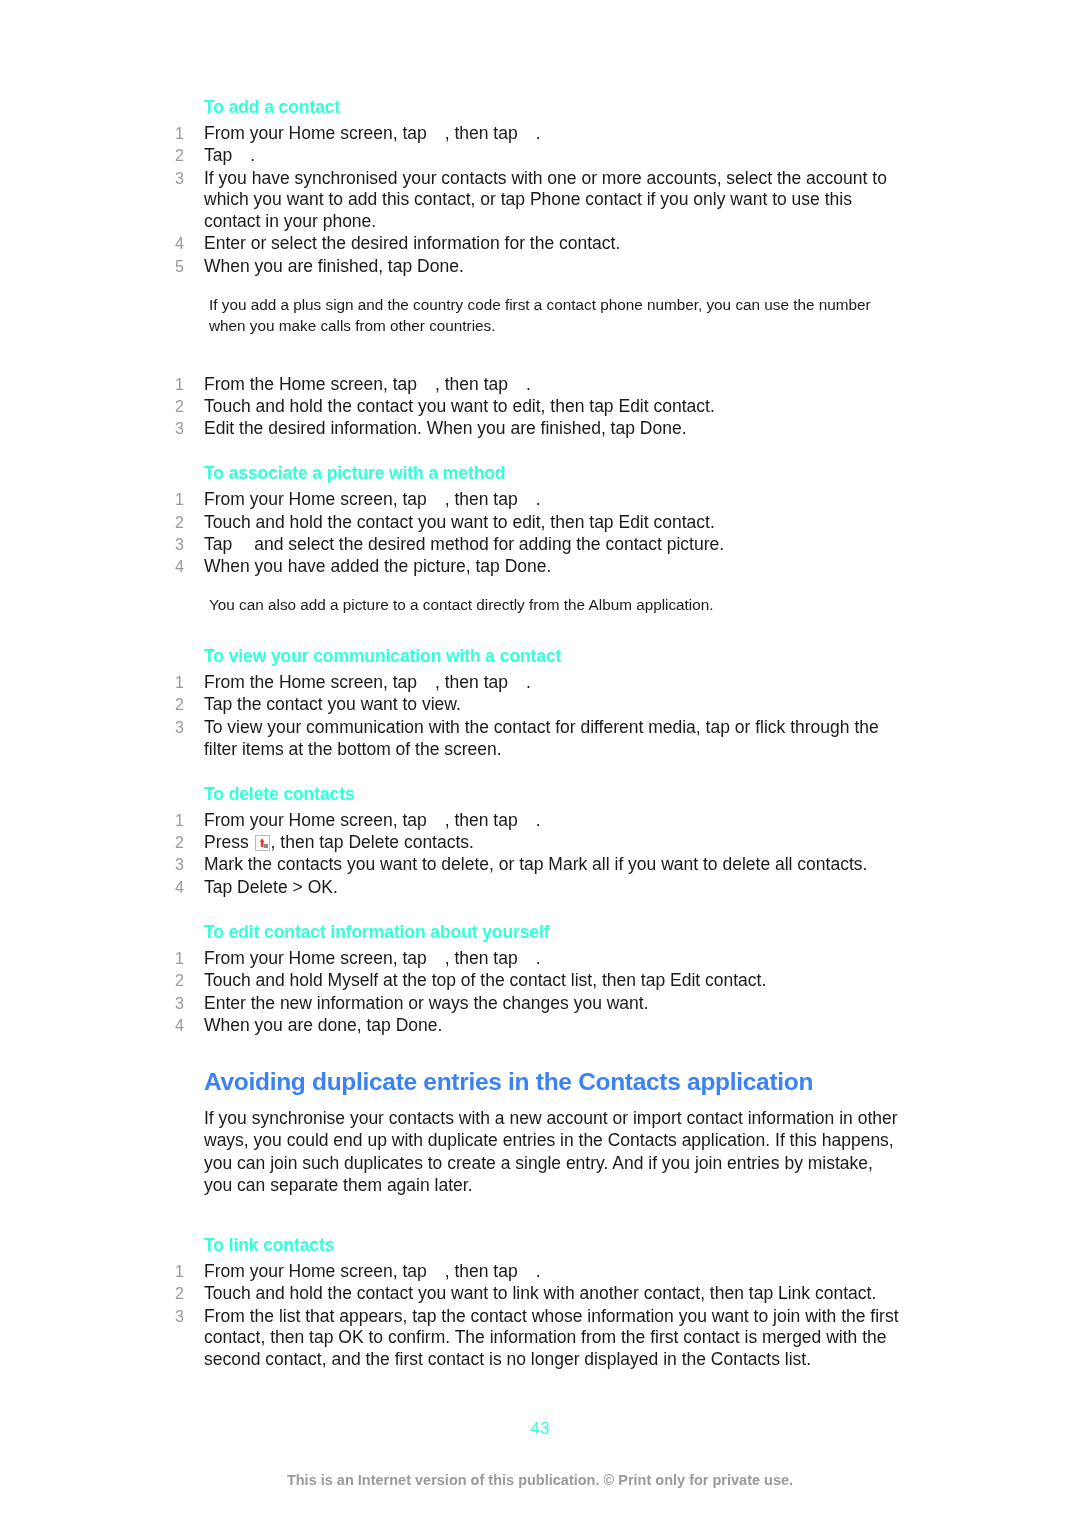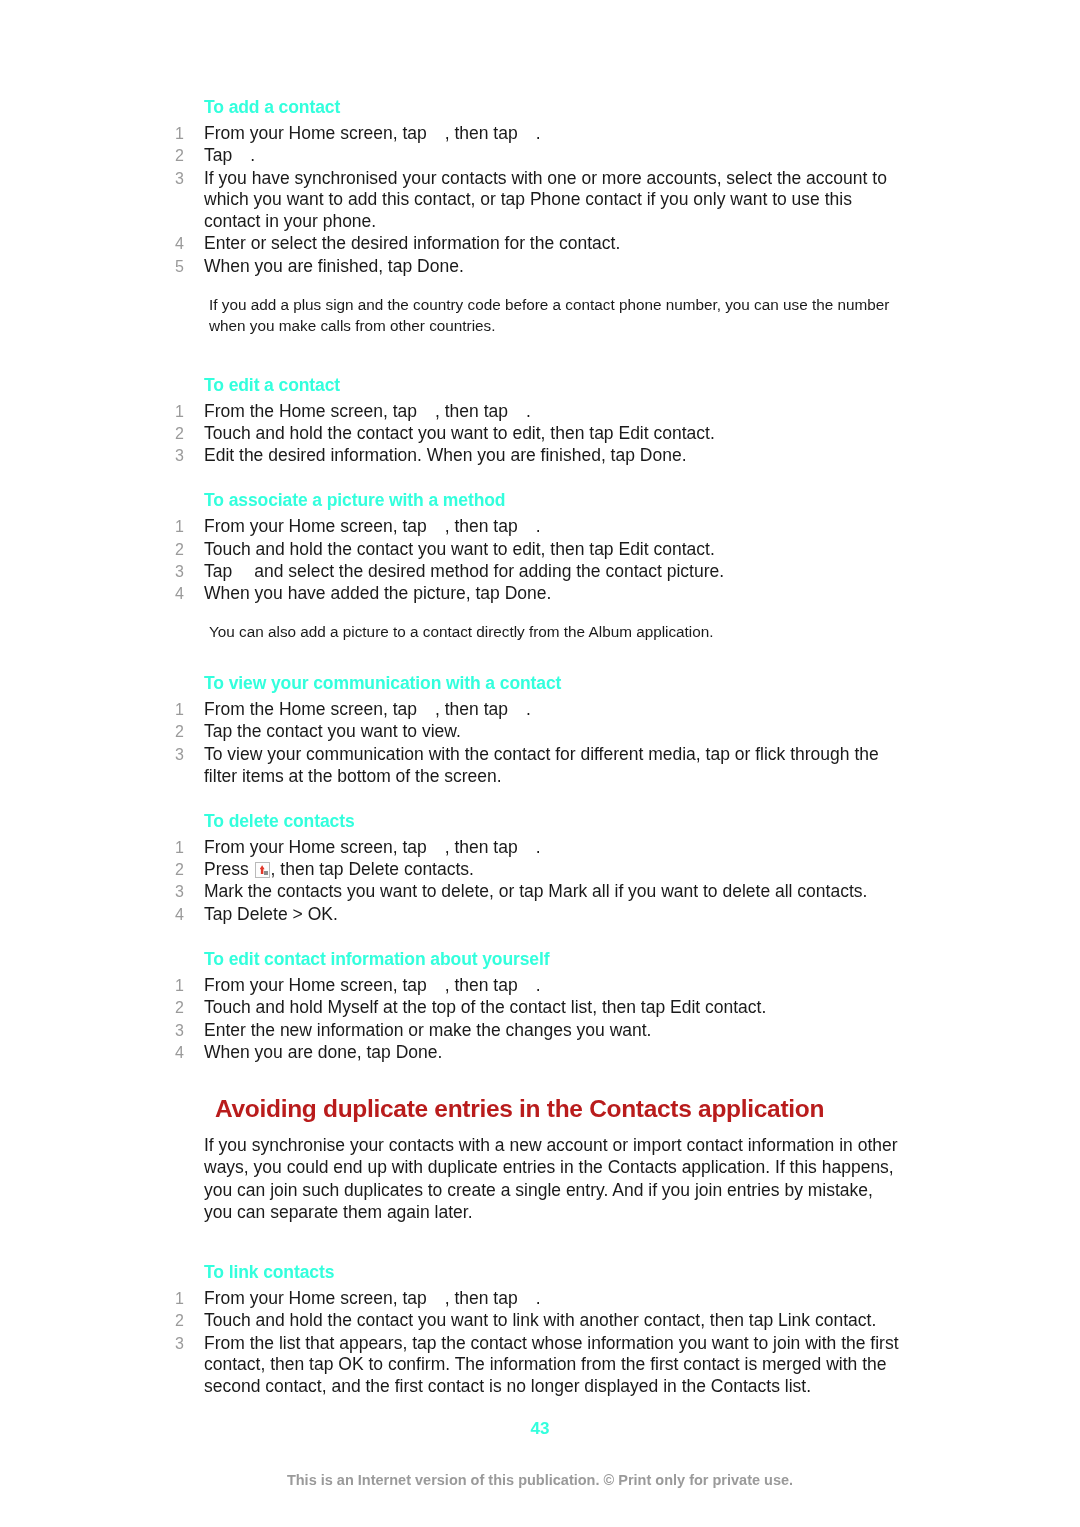--- a/index.html
+++ b/index.html
@@ -36,25 +36,25 @@
     color: #33ffdd;
     font-size: 17.5px;
     font-weight: bold;
     line-height: 22px;
     margin: 0 0 5px 29px;
     letter-spacing: -0.1px;
   }
 
   
   .major-head {
-    color: #b91c1c;
+    color: #3b82f6;
     font-size: 24.5px;
     font-weight: bold;
     line-height: 30px;
-    margin: 0 0 10px 40px;
+    margin: 0 0 10px 29px;
     letter-spacing: -0.3px;
   }
 
   
   ol.steps {
     list-style: none;
     margin: 0;
     padding: 0;
   }
   ol.steps > li {
@@ -139,21 +139,21 @@
 
   
   .page-number {
     position: absolute;
     left: 0;
     top: 1419px;
     width: 1080px;
     text-align: center;
     color: #33ffdd;
     font-size: 17px;
-    font-weight: bold;
+    font-weight: normal;
   }
   .footer-note {
     position: absolute;
     left: 0;
     top: 1472px;
     width: 1080px;
     text-align: center;
     color: #9a9a9a;
     font-size: 14.5px;
     font-weight: bold;
@@ -181,25 +181,24 @@
       </li>
       <li>
         <span class="num">4</span>
         <span>Enter or select the desired information for the contact.</span>
       </li>
       <li>
         <span class="num">5</span>
         <span>When you are finished, tap <b>Done</b>.</span>
       </li>
     </ol>
-    <div class="note">If you add a plus sign and the country code before a contact phone number, you can use the number when you make calls from other countries.</div>
+    <div class="note">If you add a plus sign and the country code first a contact phone number, you can use the number when you make calls from other countries.</div>
 
     <div class="gap-xl"></div>
 
-    <h3 class="sub-head">To edit a contact</h3>
     <ol class="steps">
       <li>
         <span class="num">1</span>
         <span>From the Home screen, tap<span class="icon-gap"></span>, then tap<span class="icon-gap"></span>.</span>
       </li>
       <li>
         <span class="num">2</span>
         <span>Touch and hold the contact you want to edit, then tap <b>Edit contact</b>.</span>
       </li>
       <li>
@@ -278,21 +277,21 @@
       <li>
         <span class="num">1</span>
         <span>From your Home screen, tap<span class="icon-gap"></span>, then tap<span class="icon-gap"></span>.</span>
       </li>
       <li>
         <span class="num">2</span>
         <span>Touch and hold <b>Myself</b> at the top of the contact list, then tap <b>Edit contact</b>.</span>
       </li>
       <li>
         <span class="num">3</span>
-        <span>Enter the new information or make the changes you want.</span>
+        <span>Enter the new information or ways the changes you want.</span>
       </li>
       <li>
         <span class="num">4</span>
         <span>When you are done, tap <b>Done</b>.</span>
       </li>
     </ol>
 
     <div class="gap-lg"></div>
 
     <h2 class="major-head">Avoiding duplicate entries in the Contacts application</h2>

